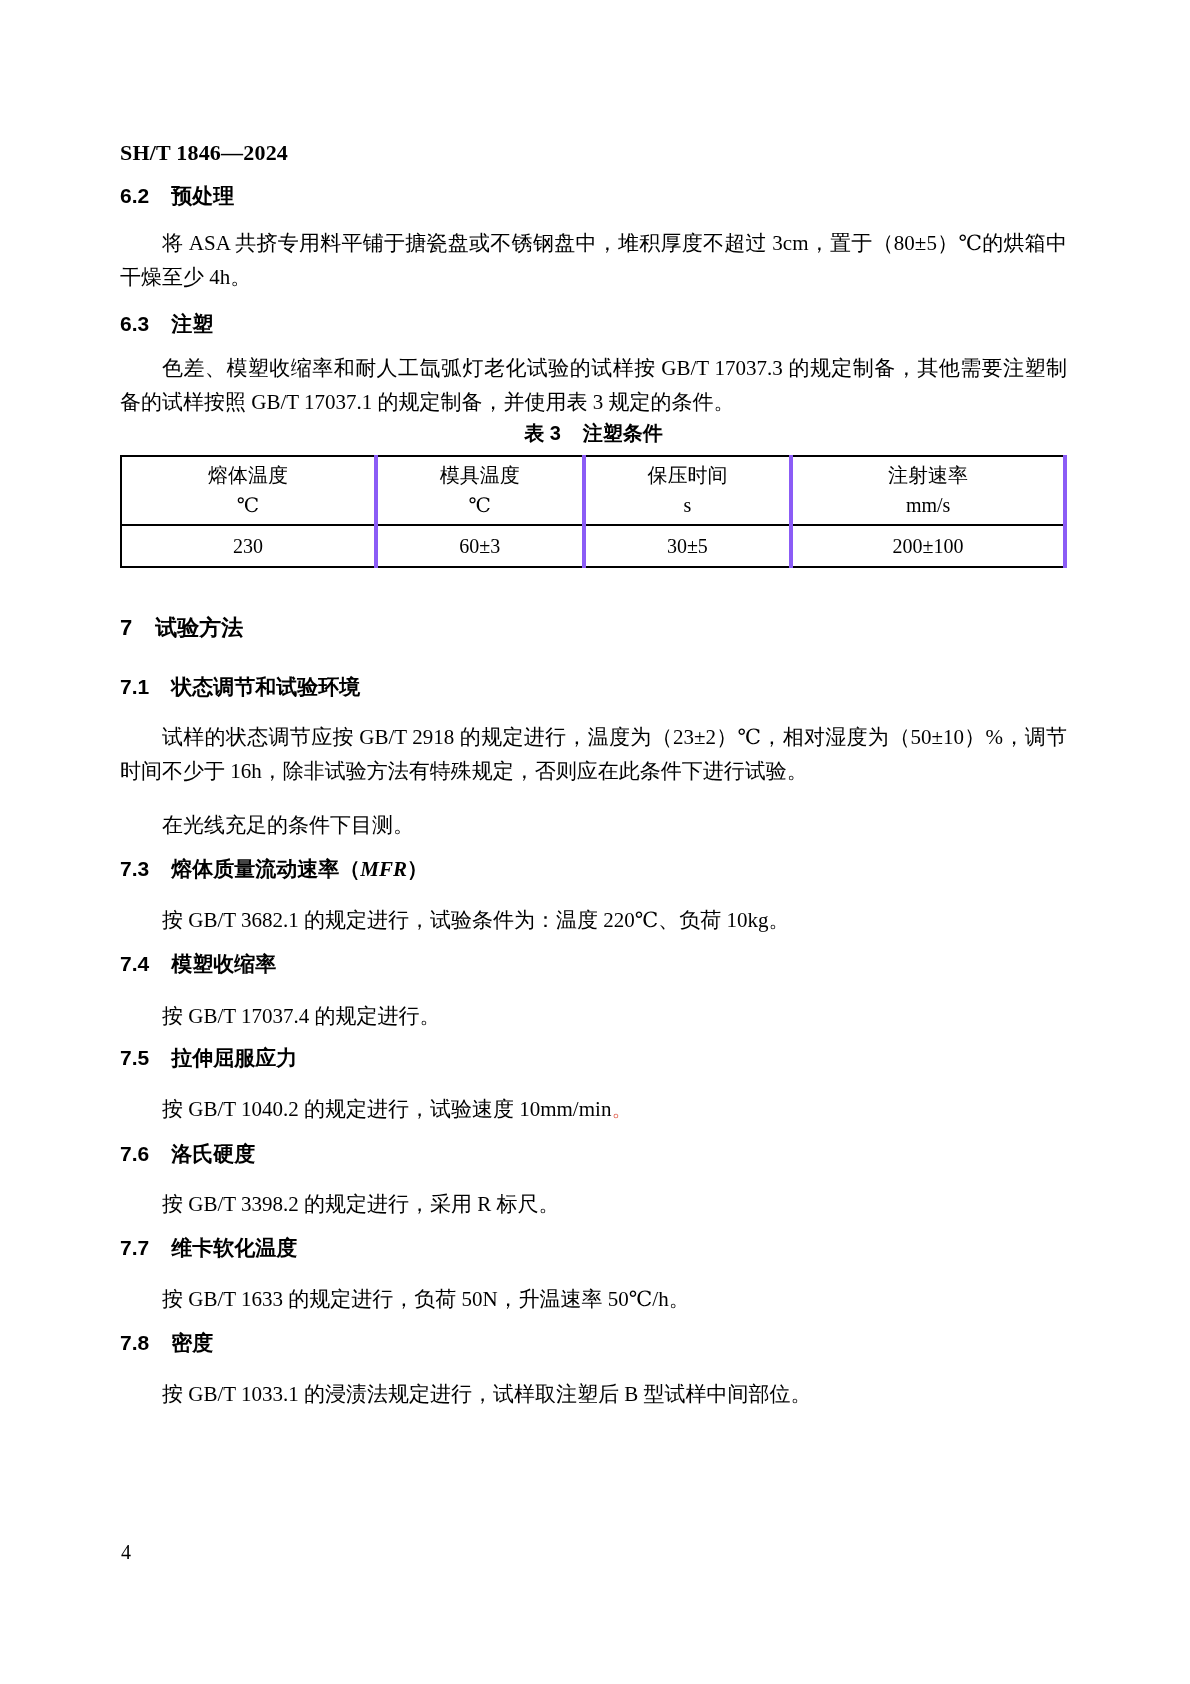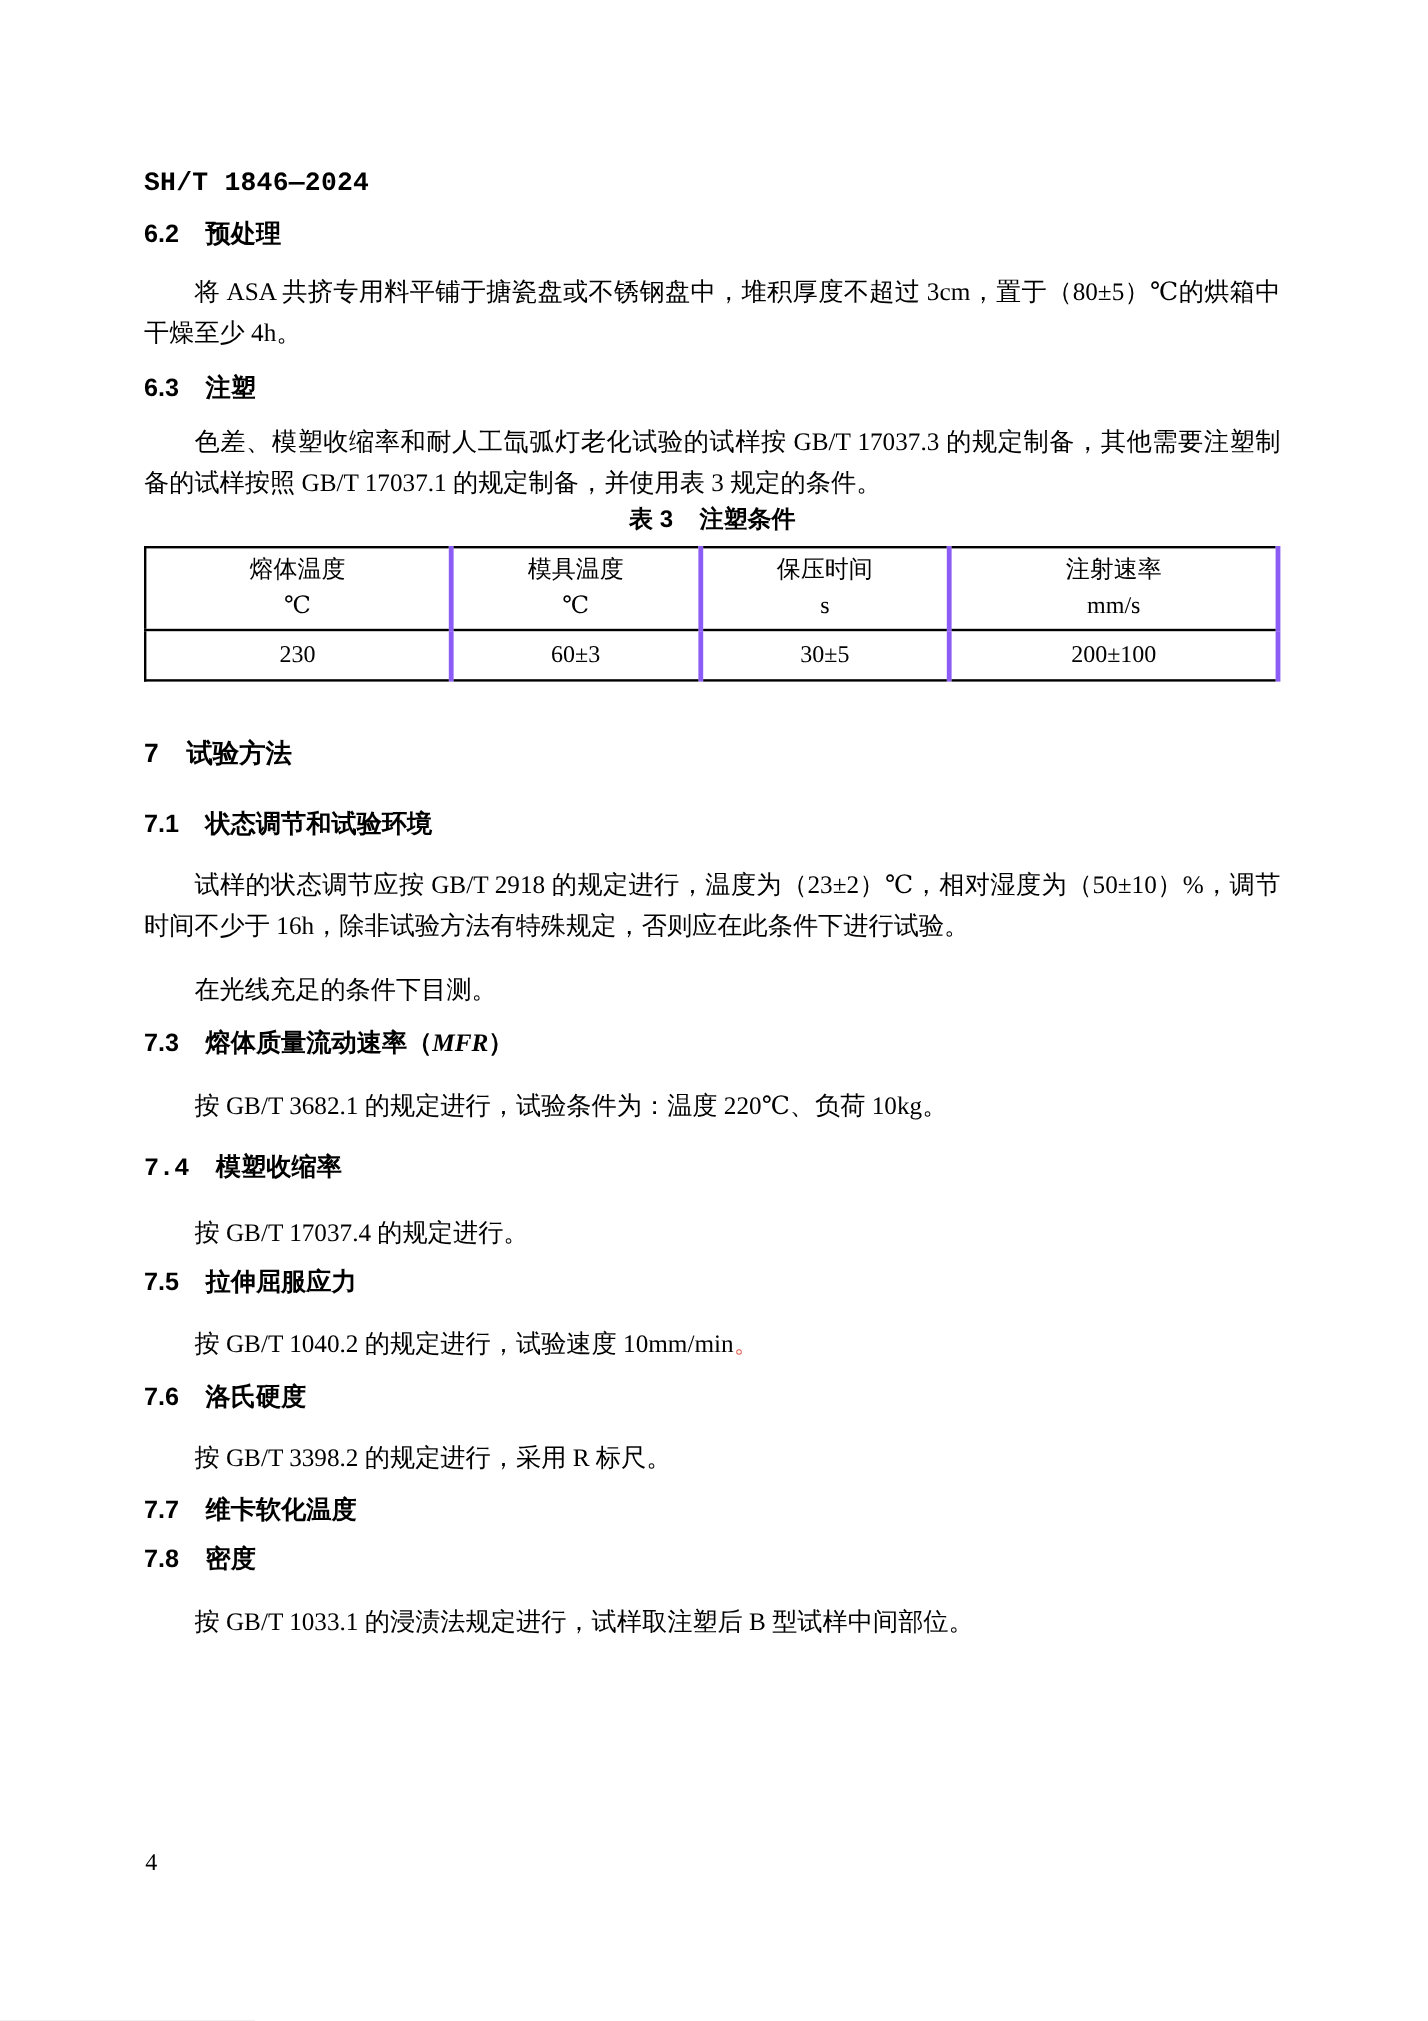--- a/index.html
+++ b/index.html
@@ -8,21 +8,21 @@
     width:1190px;height:1684px;
     margin:0 auto;
     background:var(--page-bg,#fff);
     color:var(--text-color,#000);
     box-sizing:border-box;
     padding:140px 123px 0 120px;
     overflow:hidden;
     font-family:"Liberation Serif","DejaVu Serif",serif;
   }
   .std-code{
-    font-family:Liberation Mono, monospace;
+    font-family:Liberation Serif, serif;
     font-weight:bold;
     font-size:22px;line-height:26px;
     letter-spacing:.2px;
   }
   .para{
     font-size:21px;line-height:34px;
     text-align:justify;
     margin:0;
   }
   .para.indent{text-indent:2em;}
@@ -130,29 +130,30 @@
   <h2 class="sec-h chapter-h" style="margin-top:45px;"><span class="num">7</span><span>试验方法</span></h2>
 
   <h3 class="sec-h" style="margin-top:30px;"><span class="num">7.1</span><span>状态调节和试验环境</span></h3>
   <p class="para indent" style="margin-top:19px;">试样的状态调节应按 GB/T 2918 的规定进行，温度为（23±2）℃，相对湿度为（50±10）%，调节时间不少于 16h，除非试验方法有特殊规定，否则应在此条件下进行试验。</p>
 
   <p class="para indent" style="margin-top:20px;">在光线充足的条件下目测。</p>
 
   <h3 class="sec-h" style="margin-top:13px;"><span class="num">7.3</span><span><span>熔体质量流动速率（</span><span class="mfr">MFR</span><span>）</span></span></h3>
   <p class="para indent" style="margin-top:20px;">按 GB/T 3682.1 的规定进行，试验条件为：温度 220℃、负荷 10kg。</p>
 
-  <h3 class="sec-h" style="margin-top:23px;font-family:Liberation Mono, monospace;"><span class="num">7.4</span><span>模塑收缩率</span></h3>
+  <h3 class="sec-h" style="margin-top:13px;"><span class="num">7.4</span><span>模塑收缩率</span></h3>
   <p class="para indent" style="margin-top:21px;">按 GB/T 17037.4 的规定进行。</p>
 
   <h3 class="sec-h" style="margin-top:11px;"><span class="num">7.5</span><span>拉伸屈服应力</span></h3>
   <p class="para indent" style="margin-top:20px;"><span>按 GB/T 1040.2 的规定进行，试验速度 10mm/min</span><span class="red">。</span></p>
 
   <h3 class="sec-h" style="margin-top:14px;"><span class="num">7.6</span><span>洛氏硬度</span></h3>
   <p class="para indent" style="margin-top:19px;">按 GB/T 3398.2 的规定进行，采用 R 标尺。</p>
 
   <h3 class="sec-h" style="margin-top:13px;"><span class="num">7.7</span><span>维卡软化温度</span></h3>
+  <p class="para indent" style="margin-top:20px;">按 GB/T 1633 的规定进行，负荷 50N，升温速率 50℃/h。</p>
 
   <h3 class="sec-h" style="margin-top:13px;"><span class="num">7.8</span><span>密度</span></h3>
   <p class="para indent" style="margin-top:20px;">按 GB/T 1033.1 的浸渍法规定进行，试样取注塑后 B 型试样中间部位。</p>
 
   <div class="footer-pagenum">4</div>
 
 </div>
 
 </body></html>

